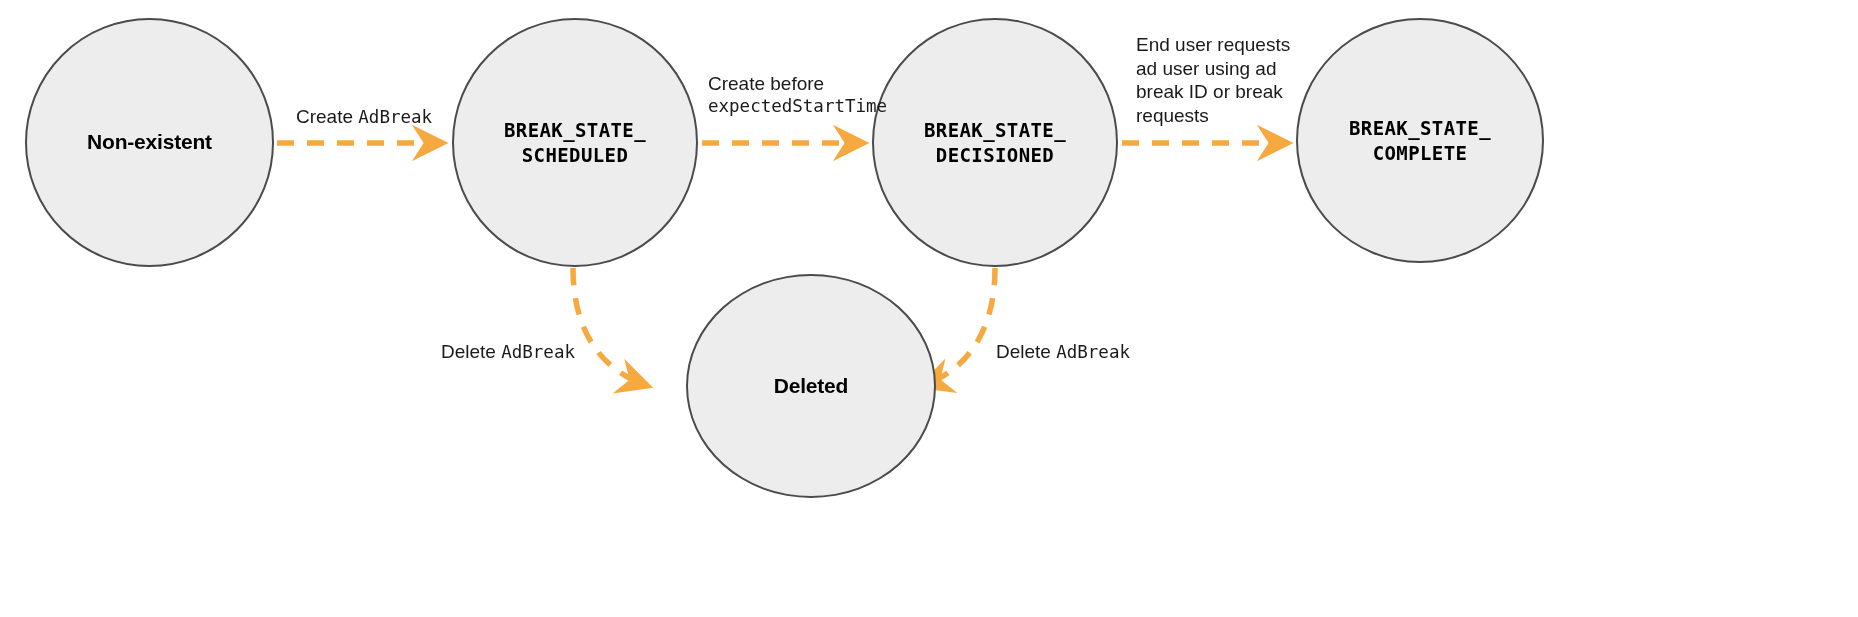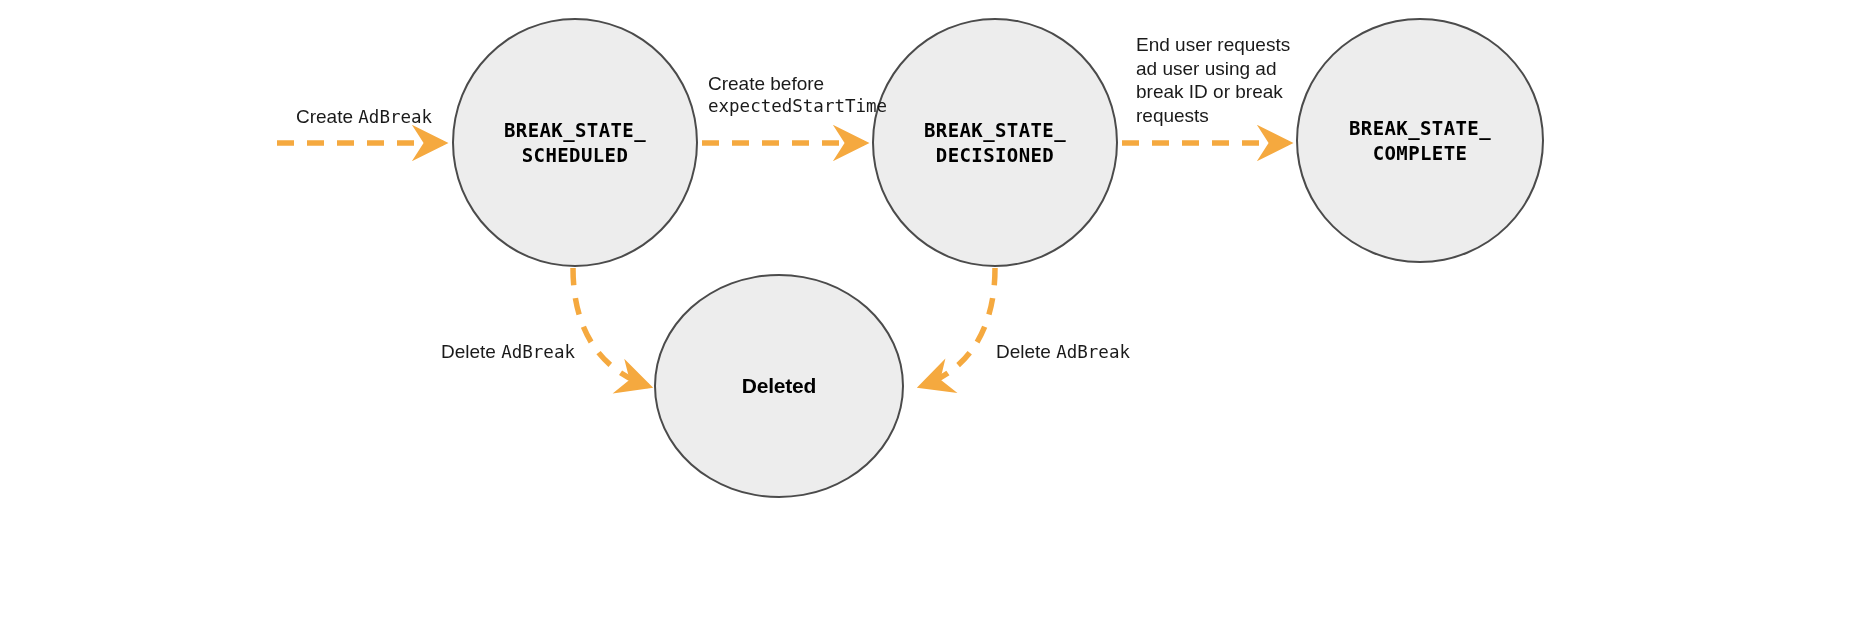--- a/index.html
+++ b/index.html
@@ -56,21 +56,21 @@
     font-size: 19px;
     letter-spacing: 0.4px;
     white-space: pre-line;
   }
 
   
   #node-nonexistent { left: 25px;   top: 18px;  width: 249px; height: 249px; }
   #node-scheduled   { left: 452px;  top: 18px;  width: 246px; height: 249px; }
   #node-decisioned  { left: 872px;  top: 18px;  width: 246px; height: 249px; }
   #node-complete    { left: 1296px; top: 18px;  width: 248px; height: 245px; }
-  #node-deleted     { left: 654px;  top: 274px; width: 250px; height: 224px; }
+  #node-deleted     { left: 686px;  top: 274px; width: 250px; height: 224px; }
 
   
   .edge-label {
     position: absolute;
     color: #1a1a1a;
     font-size: 19px;
     line-height: 1.24;
     white-space: nowrap;
   }
   .edge-label .sans {
@@ -116,20 +116,23 @@
 
     <g>
       <path d="M 573 268 C 573 330 600 370 648 386" fill="none" stroke="#f5a93f" stroke-width="5.5" stroke-dasharray="17 13" stroke-linecap="butt" marker-end="url(#arrow-open)"></path>
     </g>
 
     <g>
       <path d="M 995 268 C 995 330 968 370 922 386" fill="none" stroke="#f5a93f" stroke-width="5.5" stroke-dasharray="17 13" stroke-linecap="butt" marker-end="url(#arrow-open)"></path>
     </g>
   </svg>
 
+  <div class="node" id="node-nonexistent">
+    <span class="node-label plain">Non-existent</span>
+  </div>
 
   <div class="node" id="node-scheduled">
     <span class="node-label mono">BREAK_STATE_
 SCHEDULED</span>
   </div>
 
   <div class="node" id="node-decisioned">
     <span class="node-label mono">BREAK_STATE_
 DECISIONED</span>
   </div>

